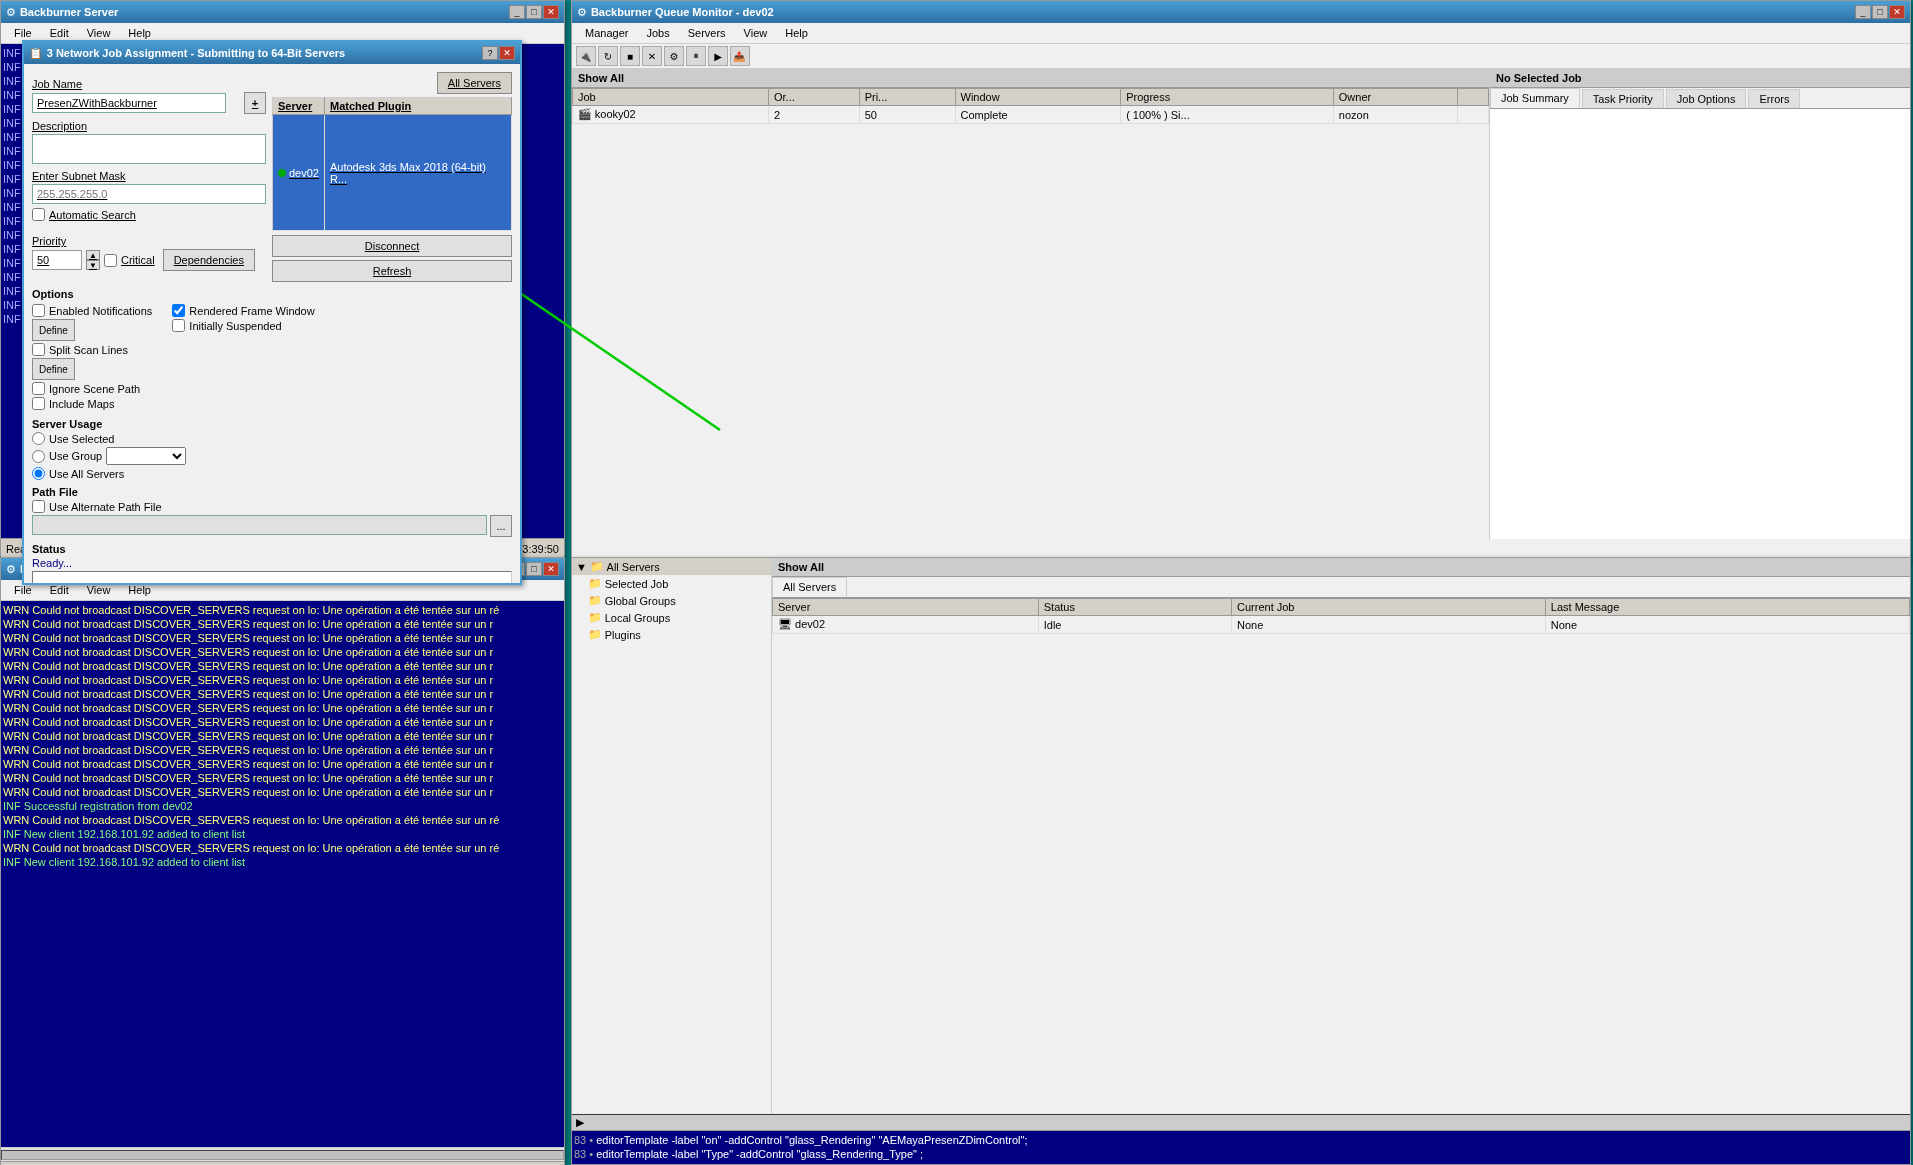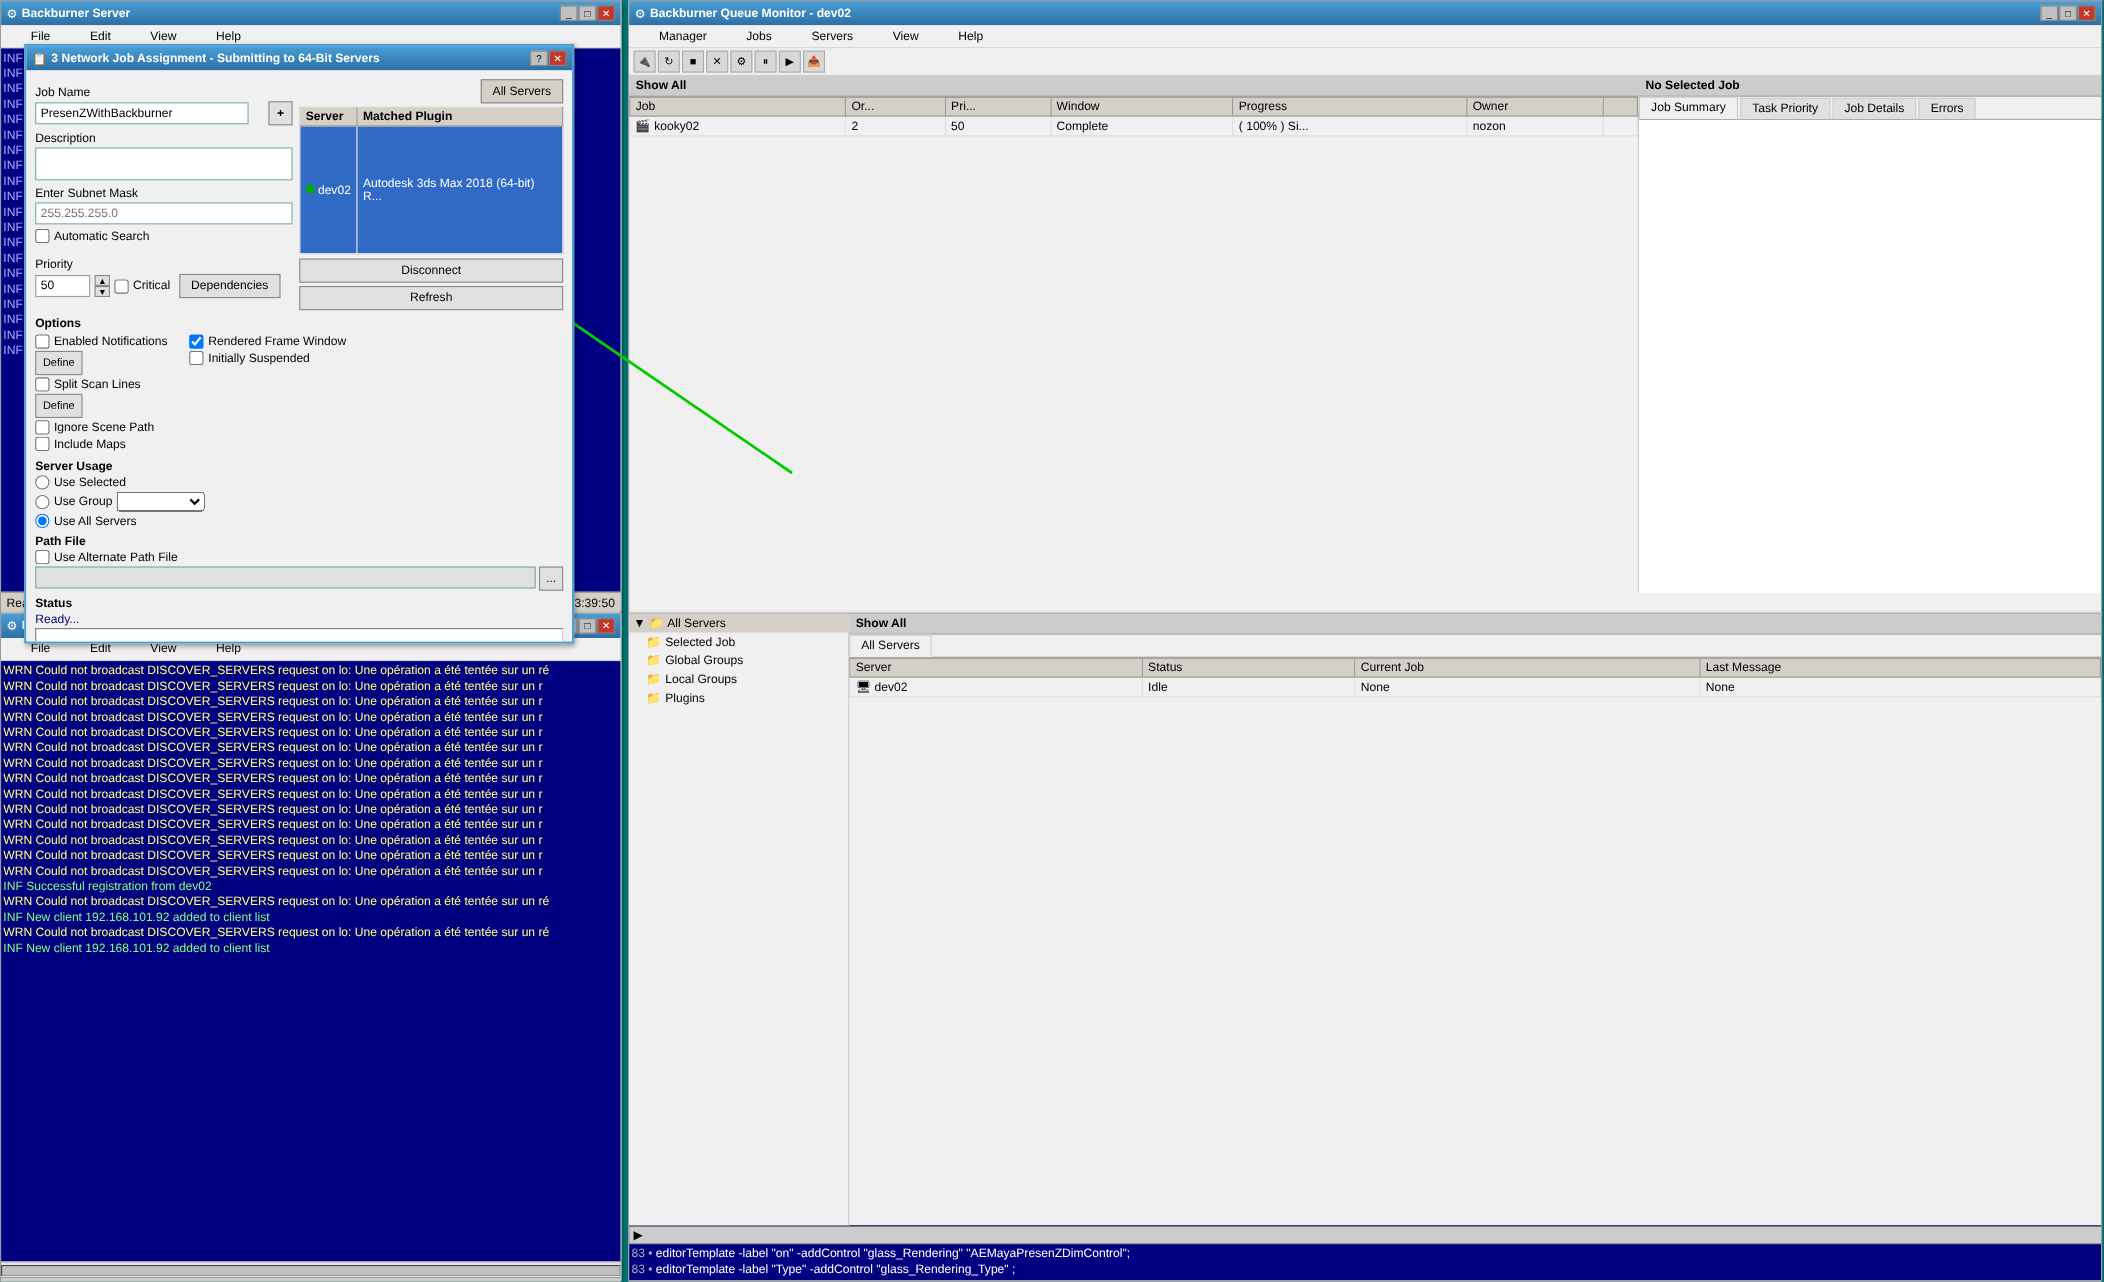--- a/index.html
+++ b/index.html
@@ -6,21 +6,21 @@
     body { background: #008080; width: 1913px; height: 1165px; overflow: hidden; position: relative; }
 
     
     .window { position: absolute; background: #f0f0f0; border: 1px solid #999; box-shadow: 2px 2px 5px rgba(0,0,0,0.4); }
     .titlebar { background: linear-gradient(to bottom, #4a9fd5, #2d6fa3); color: white; padding: 3px 5px; display: flex; align-items: center; justify-content: space-between; height: 22px; }
     .titlebar-left { display: flex; align-items: center; gap: 4px; }
     .titlebar-title { font-size: 11px; font-weight: bold; }
     .titlebar-controls { display: flex; gap: 1px; }
     .titlebar-btn { background: #c0c0c0; border: 1px solid #888; width: 16px; height: 14px; font-size: 9px; display: flex; align-items: center; justify-content: center; cursor: pointer; color: #000; }
     .titlebar-btn.close { background: #c0392b; color: white; }
-    .menubar { background: #f0f0f0; border-bottom: 1px solid #ccc; padding: 2px 19px; display: flex; gap: 20px; }
+    .menubar { background: #f0f0f0; border-bottom: 1px solid #ccc; padding: 2px 5px; display: flex; gap: 2px; }
     .menu-item { padding: 2px 8px; cursor: pointer; }
 
     
     #bb-server { left: 0; top: 0; width: 565px; height: 556px; }
     
     #bb-queue { left: 571px; top: 0; width: 1340px; height: 560px; }
     
     #job-dialog { left: 22px; top: 40px; width: 500px; height: 545px; border: 2px solid #4a9fd5; z-index: 10; }
     
     #bb-manager { left: 0; top: 557px; width: 565px; height: 608px; }
@@ -127,21 +127,21 @@
       <span>📋</span>
       <span class="titlebar-title">3  Network Job Assignment - Submitting to 64-Bit Servers</span>
     </div>
     <div class="titlebar-controls">
       <div class="titlebar-btn">?</div>
       <div class="titlebar-btn close">✕</div>
     </div>
   </div>
   <div class="dialog-body">
 
-    <div style="display:flex; gap:6px; height:210px;">
+    <div style="display:flex; gap:6px; height:210px;text-decoration:underline;">
 
       <div style="flex:1; display:flex; flex-direction:column;">
         <div class="field-label">Job Name</div>
         <div style="display:flex; gap:18px; align-items:center;">
           <input type="text" class="text-input" value="PresenZWithBackburner" style="flex: 1 1 0%;">
           <button class="btn" style="width:22px; padding:0; font-weight:bold;">+</button>
         </div>
         <div class="field-label">Description</div>
         <input type="text" class="text-input" style="height: 30px;">
         <div class="field-label">Enter Subnet Mask</div>
@@ -329,21 +329,21 @@
           </tr>
         </tbody>
       </table>
     </div>
 
     <div style="width:420px; display:flex; flex-direction:column;">
       <div class="panel-header">No Selected Job</div>
       <div class="tab-bar">
         <div class="tab active">Job Summary</div>
         <div class="tab">Task Priority</div>
-        <div class="tab">Job Details</div>
+        <div class="tab">Job Options</div>
         <div class="tab">Errors</div>
       </div>
       <div style="flex:1; background:white;"></div>
     </div>
   </div>
 </div>
 
 <div class="window" id="bb-manager" style="z-index:1;">
   <div class="titlebar">
     <div class="titlebar-left">

